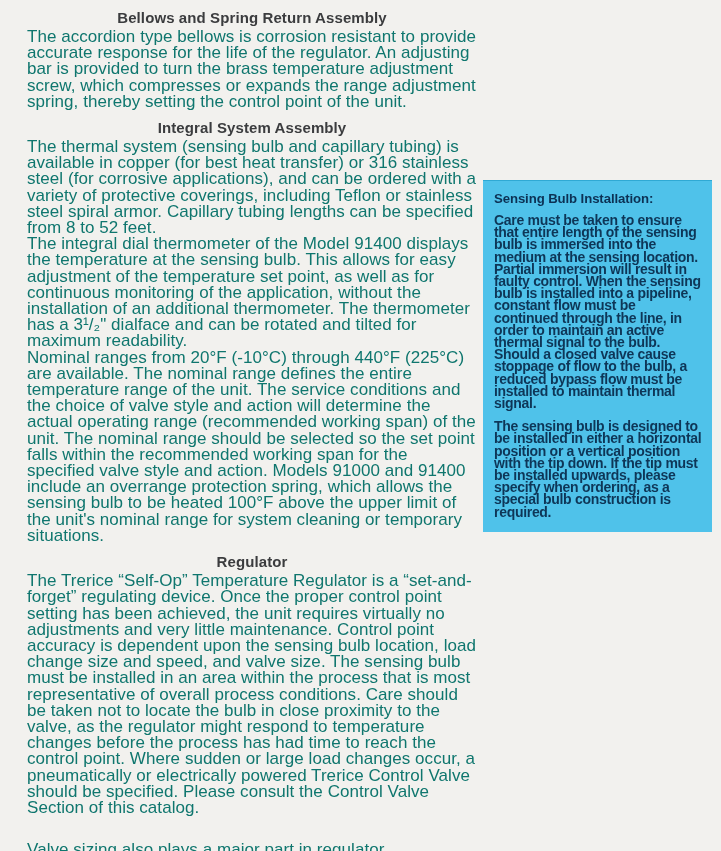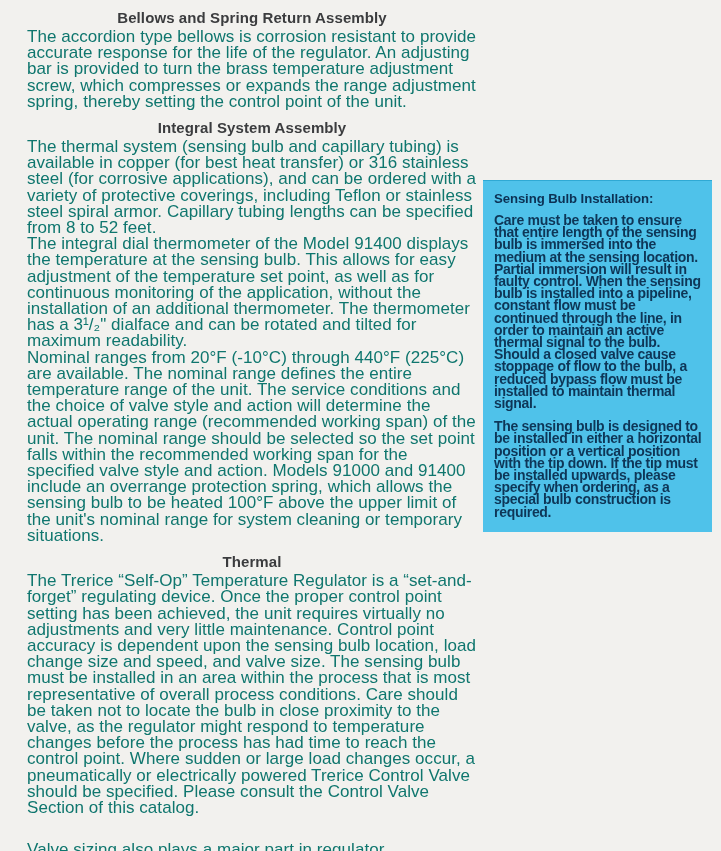--- a/index.html
+++ b/index.html
@@ -93,21 +93,21 @@
 
     <section class="sec">
       <p>The integral dial thermometer of the Model 91400 displays the temperature at the sensing bulb. This allows for easy adjustment of the temperature set point, as well as for continuous monitoring of the application, without the installation of an additional thermometer. The thermometer has a 3¹/₂" dialface and can be rotated and tilted for maximum readability.</p>
     </section>
 
     <section class="sec">
       <p>Nominal ranges from 20°F (-10°C) through 440°F (225°C) are available. The nominal range defines the entire temperature range of the unit. The service conditions and the choice of valve style and action will determine the actual operating range (recommended working span) of the unit. The nominal range should be selected so the set point falls within the recommended working span for the specified valve style and action. Models 91000 and 91400 include an overrange protection spring, which allows the sensing bulb to be heated 100°F above the upper limit of the unit's nominal range for system cleaning or temporary situations.</p>
     </section>
 
     <section class="sec">
-      <h2>Thermal</h2>
+      <h2>Regulator</h2>
       <p>The Trerice “Self-Op” Temperature Regulator is a “set-and-forget” regulating device. Once the proper control point setting has been achieved, the unit requires virtually no adjustments and very little maintenance. Control point accuracy is dependent upon the sensing bulb location, load change size and speed, and valve size. The sensing bulb must be installed in an area within the process that is most representative of overall process conditions. Care should be taken not to locate the bulb in close proximity to the valve, as the regulator might respond to temperature changes before the process has had time to reach the control point. Where sudden or large load changes occur, a pneumatically or electrically powered Trerice Control Valve should be specified. Please consult the Control Valve Section of this catalog.</p>
       <p>Valve sizing also plays a major part in regulator performance. A valve that is too small will not be able to provide the desired capacity during peak load conditions, while a valve that is too large may overshoot the control point and operate with the valve plug too close to the seat, resulting in undue wear of the plug and seat. As part of a well-designed system, a properly sized valve (operating in the 60-90% open position) can control to within 2° to 5°F.</p>
     </section>
 
   </div>
 
   <aside class="callout">
     <h3>Sensing Bulb Installation:</h3>
     <p>Care must be taken to ensure that entire length of the sensing bulb is immersed into the medium at the sensing location. Partial immersion will result in faulty control. When the sensing bulb is installed into a pipeline, constant flow must be continued through the line, in order to maintain an active thermal signal to the bulb. Should a closed valve cause stoppage of flow to the bulb, a reduced bypass flow must be installed to maintain thermal signal.</p>
     <p>The sensing bulb is designed to be installed in either a horizontal position or a vertical position with the tip down. If the tip must be installed upwards, please specify when ordering, as a special bulb construction is required.</p>

